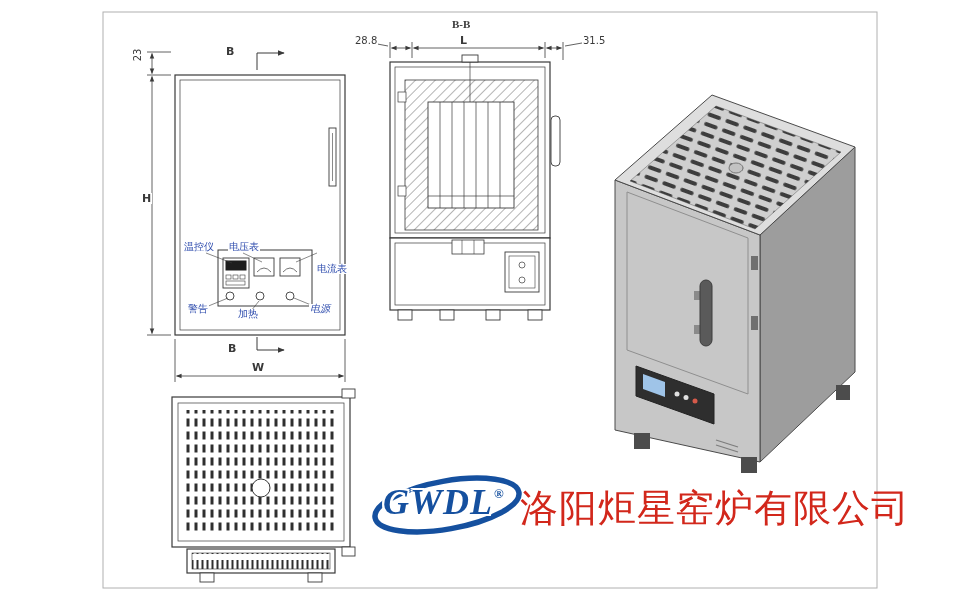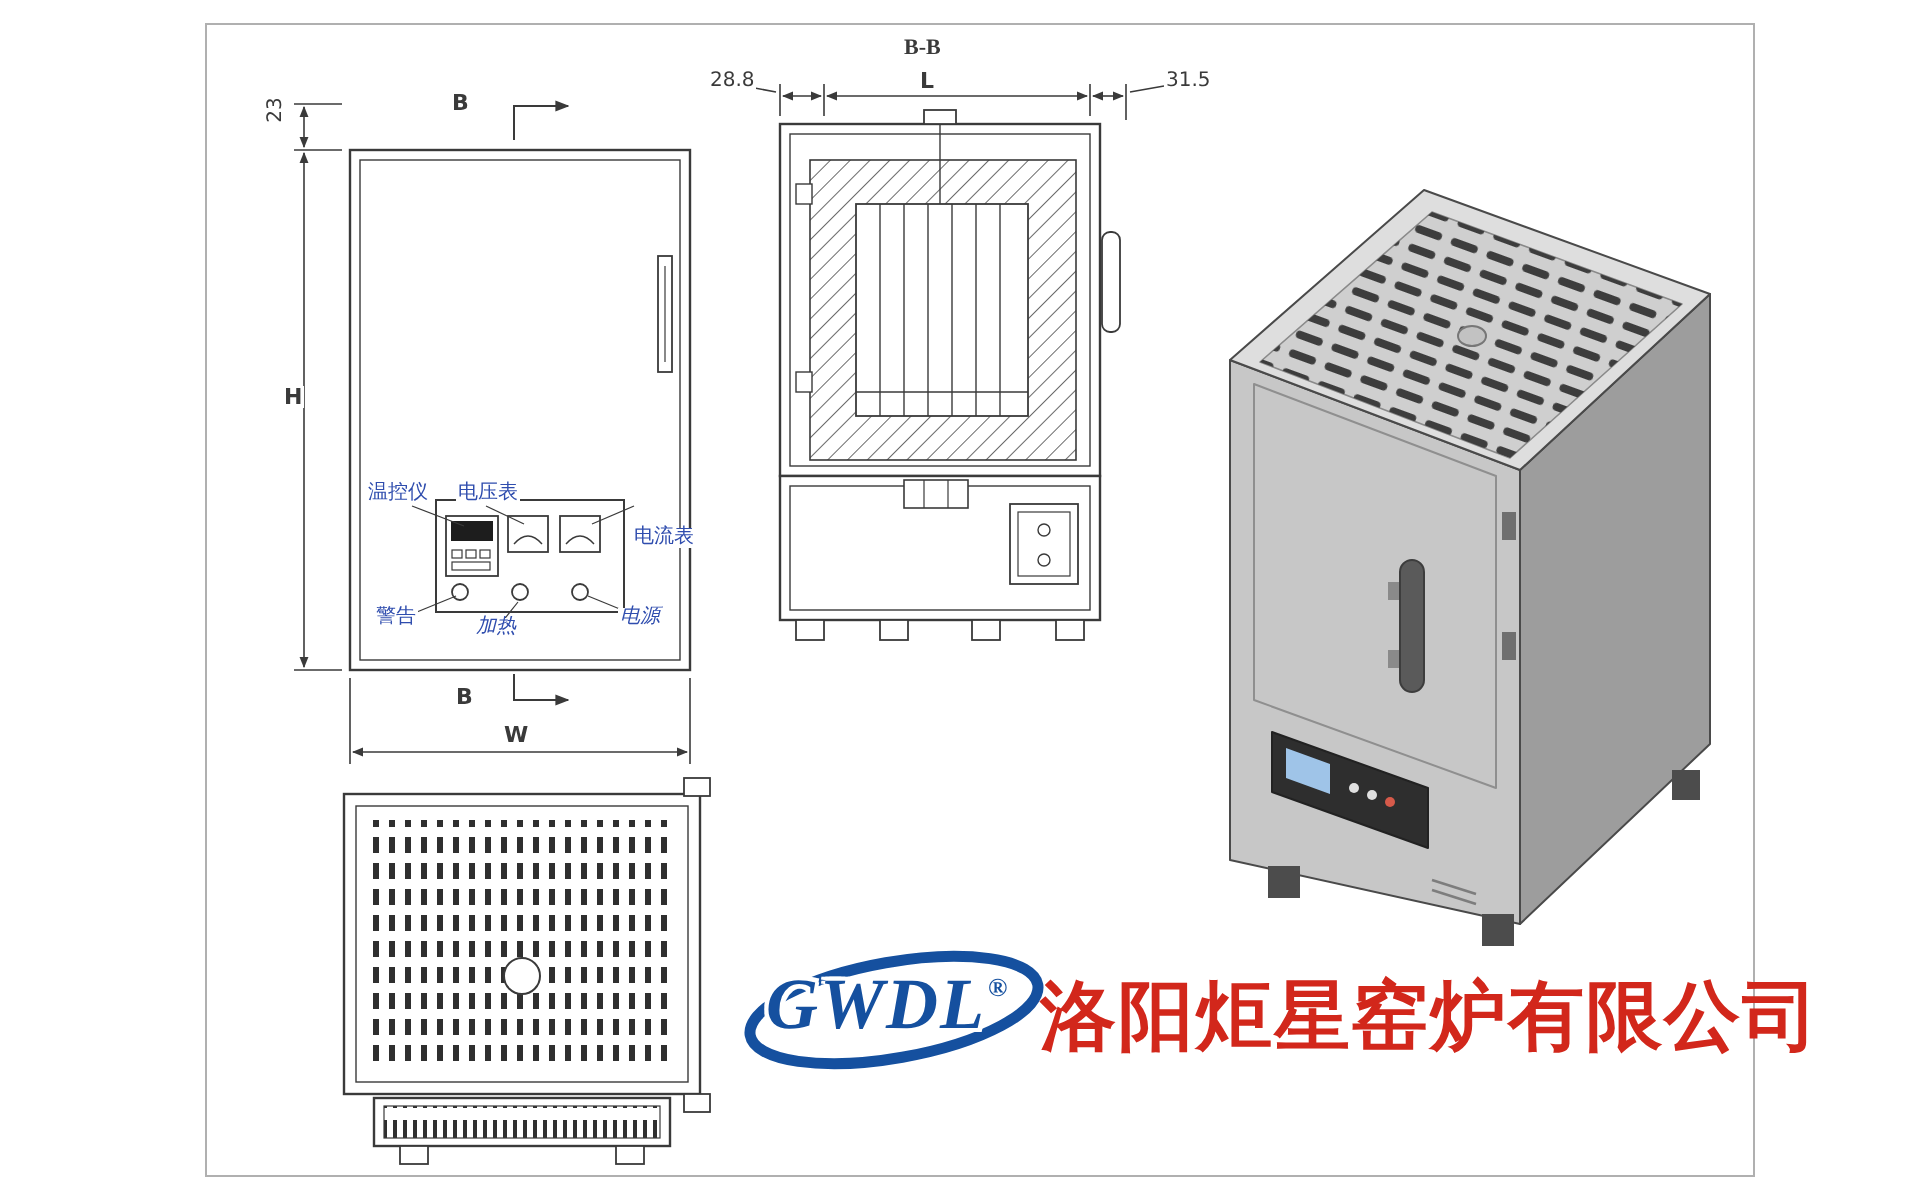--- a/index.html
+++ b/index.html
@@ -7,21 +7,21 @@
   #stage{position:absolute;left:0;top:0;width:960px;height:600px;}
   #linework{position:absolute;left:0;top:0;}
   .lbl{position:absolute;font-size:10px;line-height:1;color:#3a3a3a;background:#ffffff;padding:0 1px;white-space:nowrap;}
   .lbl.big{font-size:11px;font-weight:bold;}
   .lbl.cn{font-size:10px;}
   #dim23{transform:rotate(-90deg);transform-origin:center;}
   #brand{position:absolute;left:383px;top:484px;font-size:36px;line-height:1;font-weight:bold;font-style:italic;
          letter-spacing:1px;white-space:nowrap;
          text-shadow:2px 0 0 #fff,-2px 0 0 #fff,0 2px 0 #fff,0 -2px 0 #fff,2px 2px 0 #fff,-2px -2px 0 #fff,2px -2px 0 #fff,-2px 2px 0 #fff;font-family:Liberation Serif, serif;}
   #brand .reg{font-size:13px;font-style:normal;position:relative;top:-16px;margin-left:1px;}
-  #company{position:absolute;left:520px;top:488px;font-size:38px;line-height:1.1;font-weight:bold;letter-spacing:1px;white-space:nowrap;}
+  #company{position:absolute;left:520px;top:488px;font-size:38px;line-height:1.1;font-weight:normal;letter-spacing:1px;white-space:nowrap;}
 </style>
 </head>
 <body>
 
 <div id="stage">
 
   <svg id="linework" width="960" height="600" viewBox="0 0 960 600">
     <defs>
       <marker id="arr" viewBox="0 0 10 10" refX="9" refY="5" markerWidth="7" markerHeight="7" orient="auto-start-reverse">
         <path d="M0,1 L10,5 L0,9 z" fill="#3a3a3a"></path>
@@ -194,21 +194,21 @@
   <span id="dim23" class="lbl" style="left:131px;top:50px;">23</span>
   <span class="lbl big" style="left:225px;top:46px;">B</span>
   <span class="lbl big" style="left:141px;top:193px;">H</span>
   <span class="lbl big" style="left:227px;top:343px;">B</span>
   <span class="lbl big" style="left:251px;top:362px;">W</span>
 
   <span class="lbl cn" style="left: 183px; top: 242px; color: rgb(47, 77, 174); text-align: center;">温控仪</span>
   <span class="lbl cn" style="left: 228px; top: 242px; color: rgb(47, 77, 174);">电压表</span>
   <span class="lbl cn" style="left: 316px; top: 242px; color: rgb(47, 77, 174); margin-top: 22px;">电流表</span>
   <span class="lbl cn" style="left: 187px; top: 304px; color: rgb(47, 77, 174); text-align: center;">警告</span>
-  <span class="lbl cn" style="left: 237px; top: 309px; color: rgb(47, 77, 174); font-style: italic;">加热</span>
+  <span class="lbl cn" style="left: 237px; top: 309px; color: rgb(47, 77, 174);">加热</span>
   <span class="lbl cn" style="left: 309px; top: 304px; color: rgb(47, 77, 174); font-style: italic;">电源</span>
 
   <span class="lbl big" style="left:451px;top:19px;font-family:Liberation Serif, serif;">B-B</span>
   <span class="lbl" style="left:354px;top:36px;">28.8</span>
   <span class="lbl big" style="left:459px;top:35px;">L</span>
   <span class="lbl" style="left:582px;top:36px;">31.5</span>
 
   <div id="brand" style="color: rgb(21, 80, 159);">
     <span>GWDL</span><span class="reg">®</span>
   </div>

